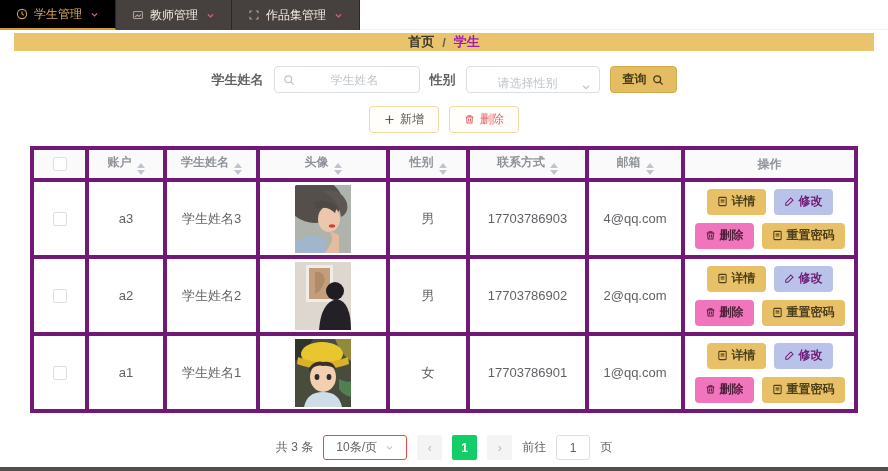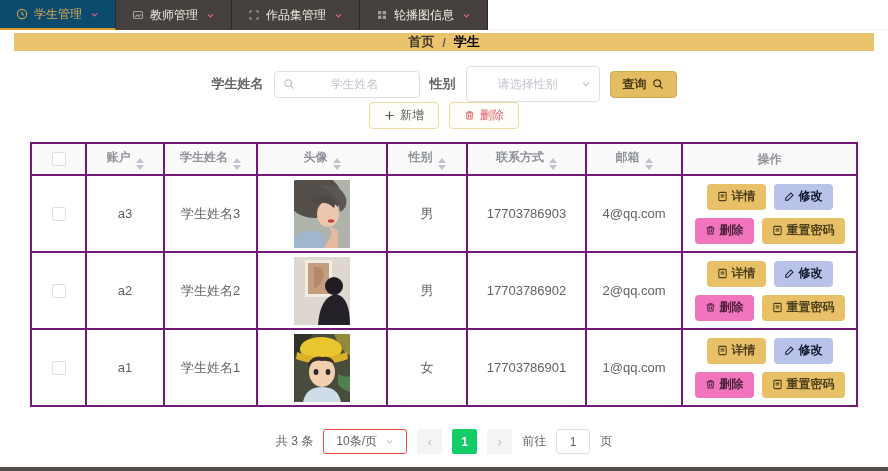--- a/index.html
+++ b/index.html
@@ -5,73 +5,73 @@
   * { margin:0; padding:0; box-sizing:border-box; }
   html,body { background:#fff; }
   body { font-family:"Liberation Sans","DejaVu Sans",sans-serif; }
   .page { position:relative; width:888px; height:471px; background:#fff; overflow:hidden; margin:0 auto; }
 
   
   .navbar { height:30px; display:flex; background:#fff; border-bottom:1px solid #f2f2f2; }
   .nav-item { display:flex; align-items:center; gap:6px; padding:0 16px; background:#46413f;
               color:#f2ece0; font-size:12px; border-right:1px solid #2c2825; cursor:pointer; height:30px; }
   .nav-item .nicon { display:flex; color:#a79f93; }
-  .nav-item.active { background:#0c4a6e; color:#ddab54; border-bottom:2px solid #d79b2e; }
+  .nav-item.active { background:#000000; color:#ddab54; border-bottom:2px solid #d79b2e; }
   .nav-item.active .nicon { color:#c99e4c; }
   .nav-item .chev { display:flex; color:#d85f98; margin-left:2px; }
 
   
   .crumb-bar { margin:3px 14px 0; height:18px; background:#e9c46d; display:flex; align-items:center;
                justify-content:center; gap:8px; font-size:13px; font-weight:bold; }
   .crumb-home { color:#3e382a; cursor:pointer; }
   .crumb-sep { color:#6b6352; }
-  .crumb-cur { color:#000000; }
+  .crumb-cur { color:#a21caf; }
 
   
   .search-row { margin-top:15px; display:flex; justify-content:center; align-items:center; gap:10px;
                 font-size:13px; color:#606266; }
   .f-label { font-weight:bold; color:#606266; }
   .input-box { width:146px; height:27px; border:1px solid #dcdfe6; border-radius:4px; display:flex;
                align-items:center; padding:0 8px; gap:4px; background:#fff; }
   .input-box svg { flex:none; color:#c0c4cc; }
   .text-input { flex:1; min-width:0; border:none; outline:none; font-size:12px; color:#606266;
                 font-family:inherit; background:transparent; }
   .text-input::placeholder { color:#c0c4cc; text-align:center; }
-  .select-box { width:134px; height:36px; border:1px solid #dcdfe6; border-radius:4px; display:flex;
-                align-items:center; padding:0 8px; background:#fff; cursor:pointer; }
+  .select-box { width:134px; height:27px; border:1px solid #dcdfe6; border-radius:4px; display:flex;
+                align-items:flex-end; padding:0 8px; background:#fff; cursor:pointer; }
   .select-ph { flex:1; text-align:center; font-size:12px; color:#c0c4cc; }
   .select-box .caret-d { display:flex; color:#c0c4cc; }
   .query-btn { height:27px; padding:8px 12px; background:#e4bc62; border:1px solid #d3a94e; border-radius:4px;
                color:#473a15; font-size:12px; font-weight:bold; display:flex; gap:5px; align-items:center;
                cursor:pointer; }
 
   
-  .action-row { display:flex; justify-content:center; gap:10px; }
+  .action-row { margin-top:13px; display:flex; justify-content:center; gap:10px; }
   .btn-plain { height:27px; padding:0 14px; background:#fffefb; border:1px solid #eed9a2; border-radius:4px;
                font-size:12px; display:flex; align-items:center; gap:5px; color:#595959; cursor:pointer; }
   .btn-plain.danger { color:#e85d63; }
 
   
   .table-wrap { margin:13px 30px 0; }
   table { width:100%; border-collapse:collapse; table-layout:fixed; font-size:13px; color:#606266; }
-  th, td { border:2px solid #701a75; text-align:center; vertical-align:middle; }
+  th, td { border:4px solid #701a75; text-align:center; vertical-align:middle; }
   thead th { background:#fafafa; color:#8f9399; font-weight:bold; font-size:12px; height:32px; }
   tbody td { height:77px; background:#fff; }
   .sort-th { cursor:pointer; }
   .caret-wrap { display:inline-flex; flex-direction:column; gap:2px; margin-left:5px; vertical-align:-2px; }
   .caret-up { width:0; height:0; border:4px solid transparent; border-top-width:0; border-bottom:5px solid #c0c4cc; }
   .caret-dn { width:0; height:0; border:4px solid transparent; border-bottom-width:0; border-top:5px solid #c0c4cc; }
   .cb { width:14px; height:14px; border:1px solid #dcdfe6; border-radius:2px; background:#fff;
         display:inline-block; vertical-align:middle; cursor:pointer; }
   .avatar { width:56px; height:68px; display:block; margin:0 auto; }
   .ops { display:flex; flex-wrap:wrap; justify-content:center; align-items:center; gap:8px; padding:4px 6px; }
   .chip { display:inline-flex; align-items:center; gap:4px; height:26px; padding:0 10px; border-radius:4px;
           font-size:12px; font-weight:bold; cursor:pointer; border:none; font-family:inherit; }
   .chip.gold { background:#e7c068; color:#4c3e19; }
-  .chip.blue { background:#b9c3ea; color:#0f172a; }
+  .chip.blue { background:#b9c3ea; color:#701a75; }
   .chip.pink { background:#f075bd; color:#50213b; }
 
   
   .pagination { margin-top:22px; display:flex; justify-content:center; align-items:center; gap:10px;
                 font-size:12px; color:#606266; }
   .psel { width:84px; height:25px; border:1px solid #ef4444; border-radius:3px; display:flex;
           align-items:center; justify-content:center; gap:8px; cursor:pointer; color:#606266; }
   .psel .caret-d { display:flex; color:#c0c4cc; }
   .pbtn { width:25px; height:25px; background:#f4f4f5; border-radius:2px; display:flex; align-items:center;
           justify-content:center; color:#b4b8bf; cursor:pointer; font-size:12px; }
@@ -116,36 +116,20 @@
           </svg>
       </span>
     </div>
     <div class="nav-item">
       <span class="nicon">
         <svg width="12" height="12" viewBox="0 0 12 12" fill="none" stroke="currentColor" stroke-width="1.2">
             <path d="M2 4.2V2h2.2M7.8 2H10v2.2M10 7.8V10H7.8M4.2 10H2V7.8"></path>
           </svg>
       </span>
       <span>作品集管理</span>
-      <span class="chev">
-        <svg width="9" height="9" viewBox="0 0 12 12" fill="none" stroke="currentColor" stroke-width="1.6">
-            <path d="M2.5 4.5L6 8l3.5-3.5"></path>
-          </svg>
-      </span>
-    </div>
-    <div class="nav-item">
-      <span class="nicon">
-        <svg width="12" height="12" viewBox="0 0 12 12" fill="currentColor">
-            <rect x="2" y="2" width="3.3" height="3.3"></rect>
-            <rect x="6.7" y="2" width="3.3" height="3.3"></rect>
-            <rect x="2" y="6.7" width="3.3" height="3.3"></rect>
-            <rect x="6.7" y="6.7" width="3.3" height="3.3"></rect>
-          </svg>
-      </span>
-      <span>轮播图信息</span>
       <span class="chev">
         <svg width="9" height="9" viewBox="0 0 12 12" fill="none" stroke="currentColor" stroke-width="1.6">
             <path d="M2.5 4.5L6 8l3.5-3.5"></path>
           </svg>
       </span>
     </div>
   </div>
 
   <div class="crumb-bar">
     <span class="crumb-home">首页</span>

